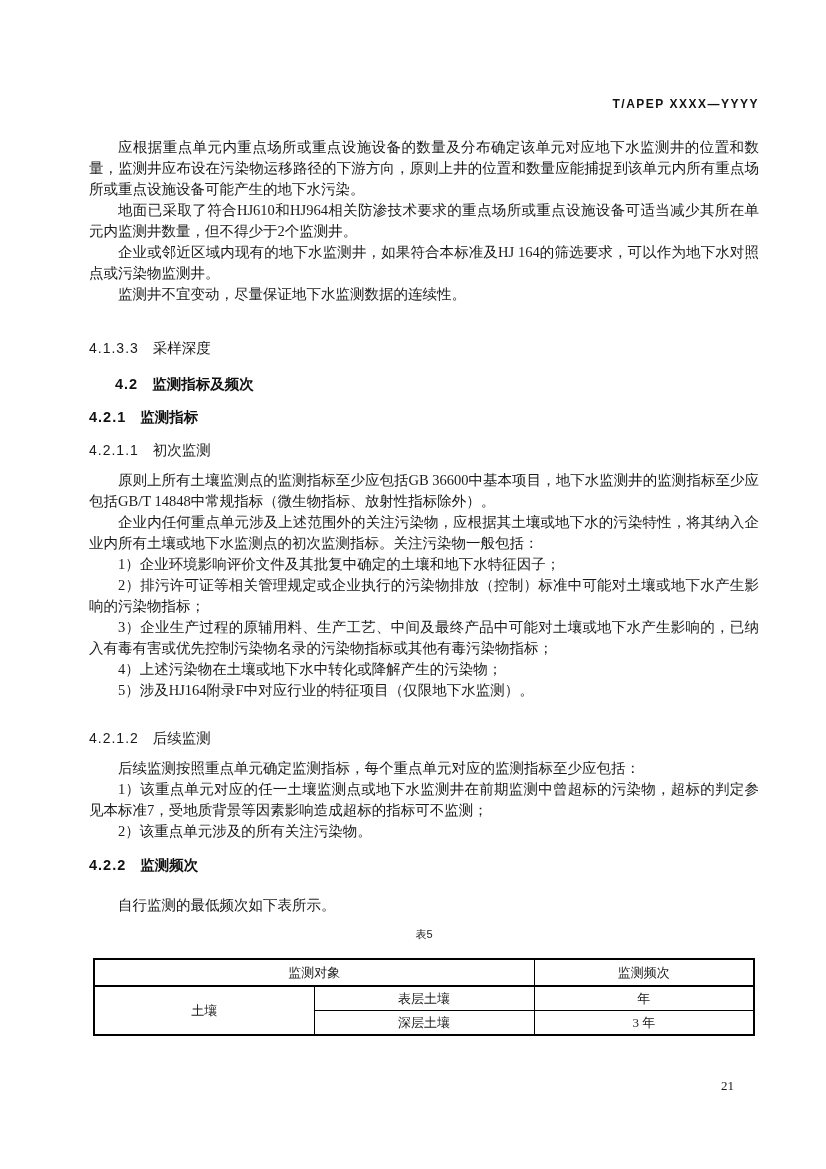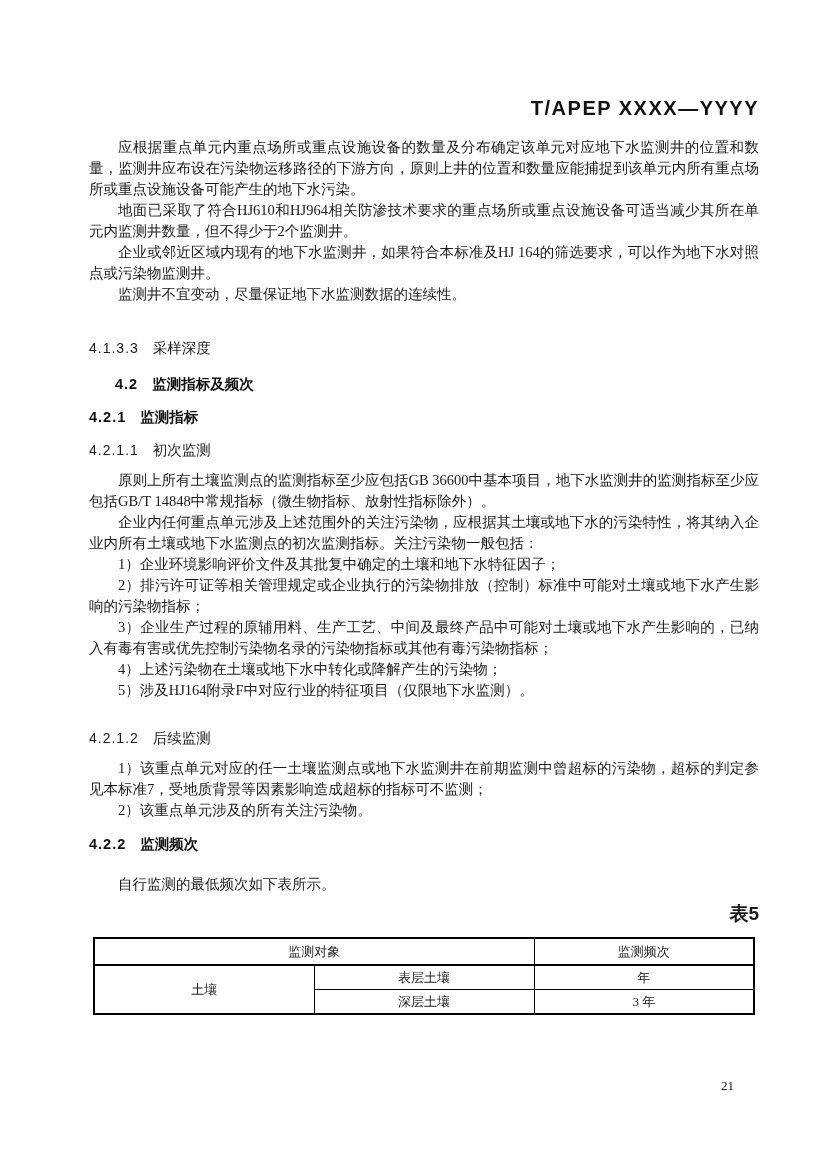--- a/index.html
+++ b/index.html
@@ -8,21 +8,21 @@
     width:826px; height:1169px;
     margin:0 auto;
     background:#ffffff;
     font-family:"Liberation Serif", serif;
     color:#1a1a1a;
     overflow:hidden;
   }
   .running-header {
     position:absolute; top:97px; right:67px;
     font-family:"Liberation Sans", sans-serif;
-    font-size:20px; font-weight:600; letter-spacing:1.5px;
+    font-size:12px; font-weight:600; letter-spacing:1.5px;
     color:#111;
   }
   .body-col {
     position:absolute; top:137px; left:89px; width:670px;
     font-size:14.5px; line-height:21px;
   }
   .para {
     margin:0; text-indent:2em; text-align:justify;
     font-family:"Liberation Serif", serif;
   }
@@ -40,23 +40,23 @@
   .heading-l4 .hnum {
     font-family:"Liberation Sans", sans-serif;
     font-size:14px; letter-spacing:1px;
   }
   .heading-l4 .htitle {
     font-family:"Liberation Serif", serif;
     margin-left:14px;
   }
   .h-indent { padding-left:26px; }
   .table-caption {
-    margin:8px 0 0 0; text-align:right;
+    margin:8px 0 0 0; text-align:center;
     font-family:"Liberation Sans", sans-serif;
-    font-weight:bold; font-size:19px; line-height:21px;
+    font-weight:normal; font-size:11px; line-height:21px;
   }
   table.freq-table {
     border-collapse:collapse;
     width:662px; margin:13px auto 0 auto;
     table-layout:fixed;
     border:2px solid #000;
     font-size:13px;
     padding-left:40px;
   }
   table.freq-table td {
@@ -107,20 +107,21 @@
     <p class="para">企业内任何重点单元涉及上述范围外的关注污染物，应根据其土壤或地下水的污染特性，将其纳入企业内所有土壤或地下水监测点的初次监测指标。关注污染物一般包括：</p>
     <p class="para">1）企业环境影响评价文件及其批复中确定的土壤和地下水特征因子；</p>
     <p class="para">2）排污许可证等相关管理规定或企业执行的污染物排放（控制）标准中可能对土壤或地下水产生影响的污染物指标；</p>
     <p class="para">3）企业生产过程的原辅用料、生产工艺、中间及最终产品中可能对土壤或地下水产生影响的，已纳入有毒有害或优先控制污染物名录的污染物指标或其他有毒污染物指标；</p>
     <p class="para">4）上述污染物在土壤或地下水中转化或降解产生的污染物；</p>
     <p class="para">5）涉及HJ164附录F中对应行业的特征项目（仅限地下水监测）。</p>
 
     <p class="heading-l4" style="margin-top:27px; margin-bottom:9px;">
       <span class="hnum">4.2.1.2</span><span class="htitle">后续监测</span>
     </p>
+    <p class="para">后续监测按照重点单元确定监测指标，每个重点单元对应的监测指标至少应包括：</p>
     <p class="para">1）该重点单元对应的任一土壤监测点或地下水监测井在前期监测中曾超标的污染物，超标的判定参见本标准7，受地质背景等因素影响造成超标的指标可不监测；</p>
     <p class="para">2）该重点单元涉及的所有关注污染物。</p>
 
     <p class="heading" style="margin-top:13px; margin-bottom:18px;">
       <span class="hnum">4.2.2</span><span class="htitle">监测频次</span>
     </p>
     <p class="para">自行监测的最低频次如下表所示。</p>
 
     <div class="table-caption">表5</div>
 

